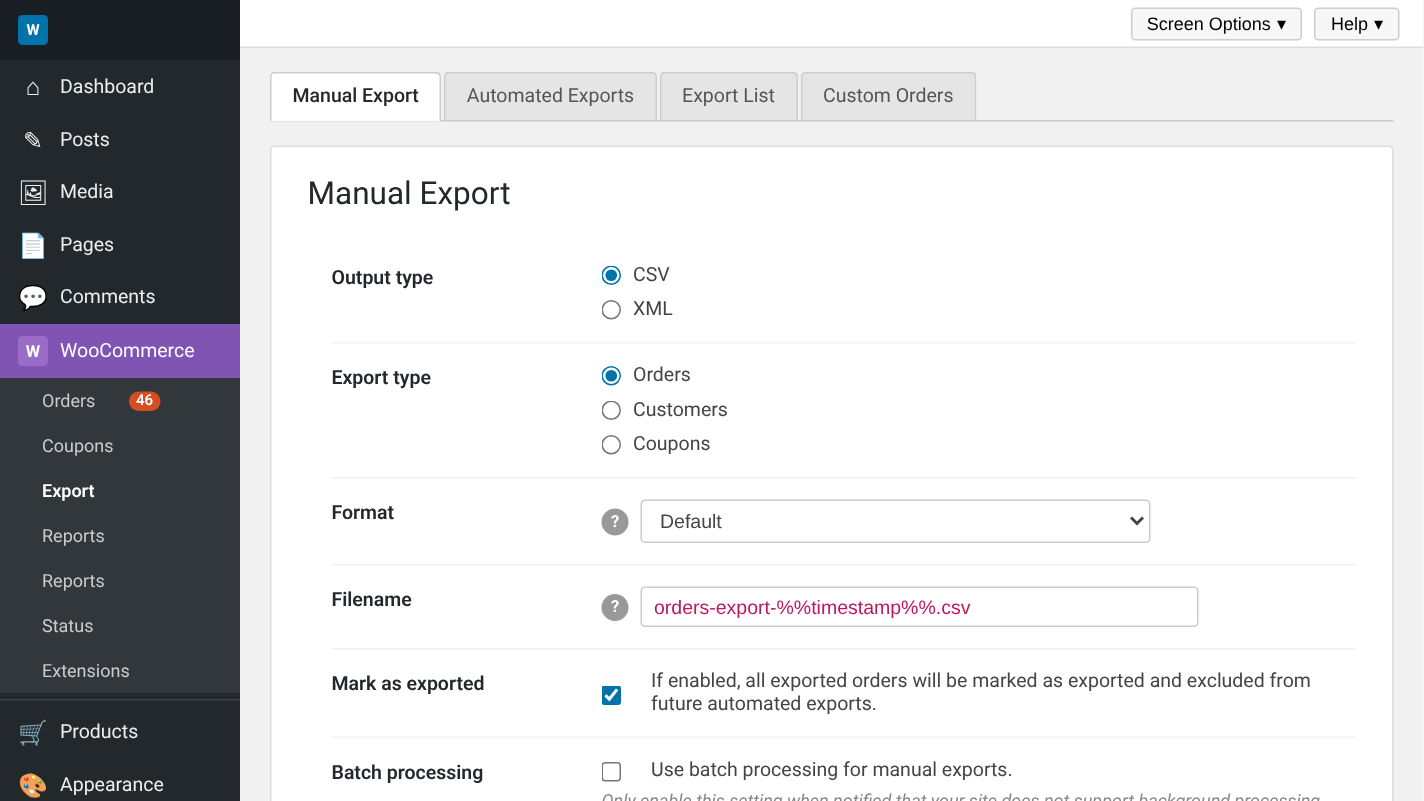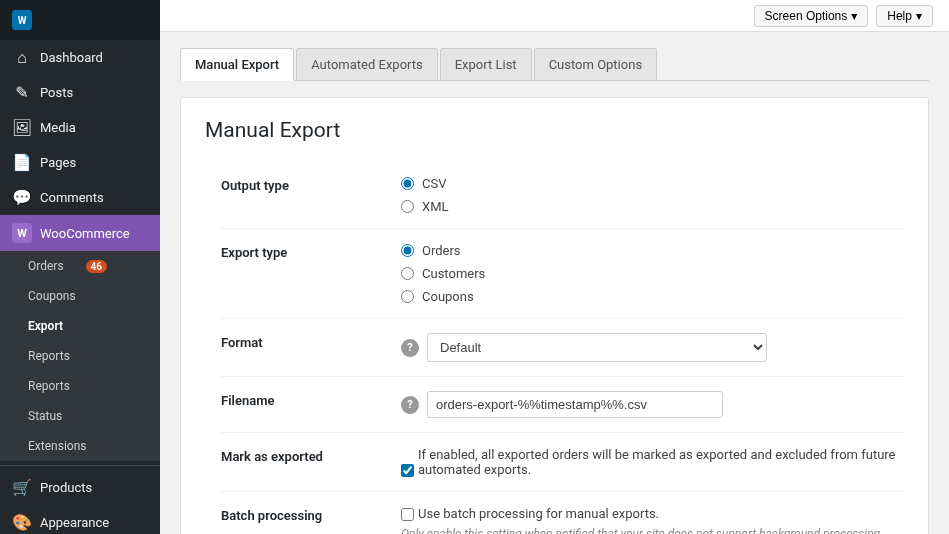--- a/index.html
+++ b/index.html
@@ -170,30 +170,30 @@
     select.form-select {
       width: 340px;
       padding: 5px 8px;
       border: 1px solid #ccc;
       border-radius: 3px;
       font-size: 13px;
       background: white;
       color: #444;
     }
     input.form-input {
-      width: 296px;
+      width: 372px;
       padding: 5px 8px;
       border: 1px solid #ccc;
       border-radius: 3px;
       font-size: 13px;
-      color: #404040;
-    }
-
-    
-    .checkbox-row { display: flex; align-items: flex-end; gap: 4px; }
+      color: #be185d;
+    }
+
+    
+    .checkbox-row { display: flex; align-items: center; gap: 20px; }
     .checkbox-row input[type="checkbox"] { margin-top: 2px; accent-color: #0073aa; }
     .checkbox-desc { font-size: 13px; color: #444; max-width: 580px; }
 
     
     .help-text { font-size: 12px; color: #888; font-style: italic; margin-top: 6px; max-width: 580px; }
 
     
     .woo-item {
       background: #7f54b3;
       padding: 8px 12px;
@@ -300,21 +300,21 @@
       <div class="tab active">
         <span>Manual Export</span>
       </div>
       <div class="tab">
         <span>Automated Exports</span>
       </div>
       <div class="tab">
         <span>Export List</span>
       </div>
       <div class="tab">
-        <span>Custom Options</span>
+        <span>Custom Orders</span>
       </div>
     </div>
 
     <div class="card">
       <h1 class="card-title">Manual Export</h1>
 
       <div class="form-row">
         <div class="form-label">Output type</div>
         <div class="form-control">
           <div class="radio-group">

